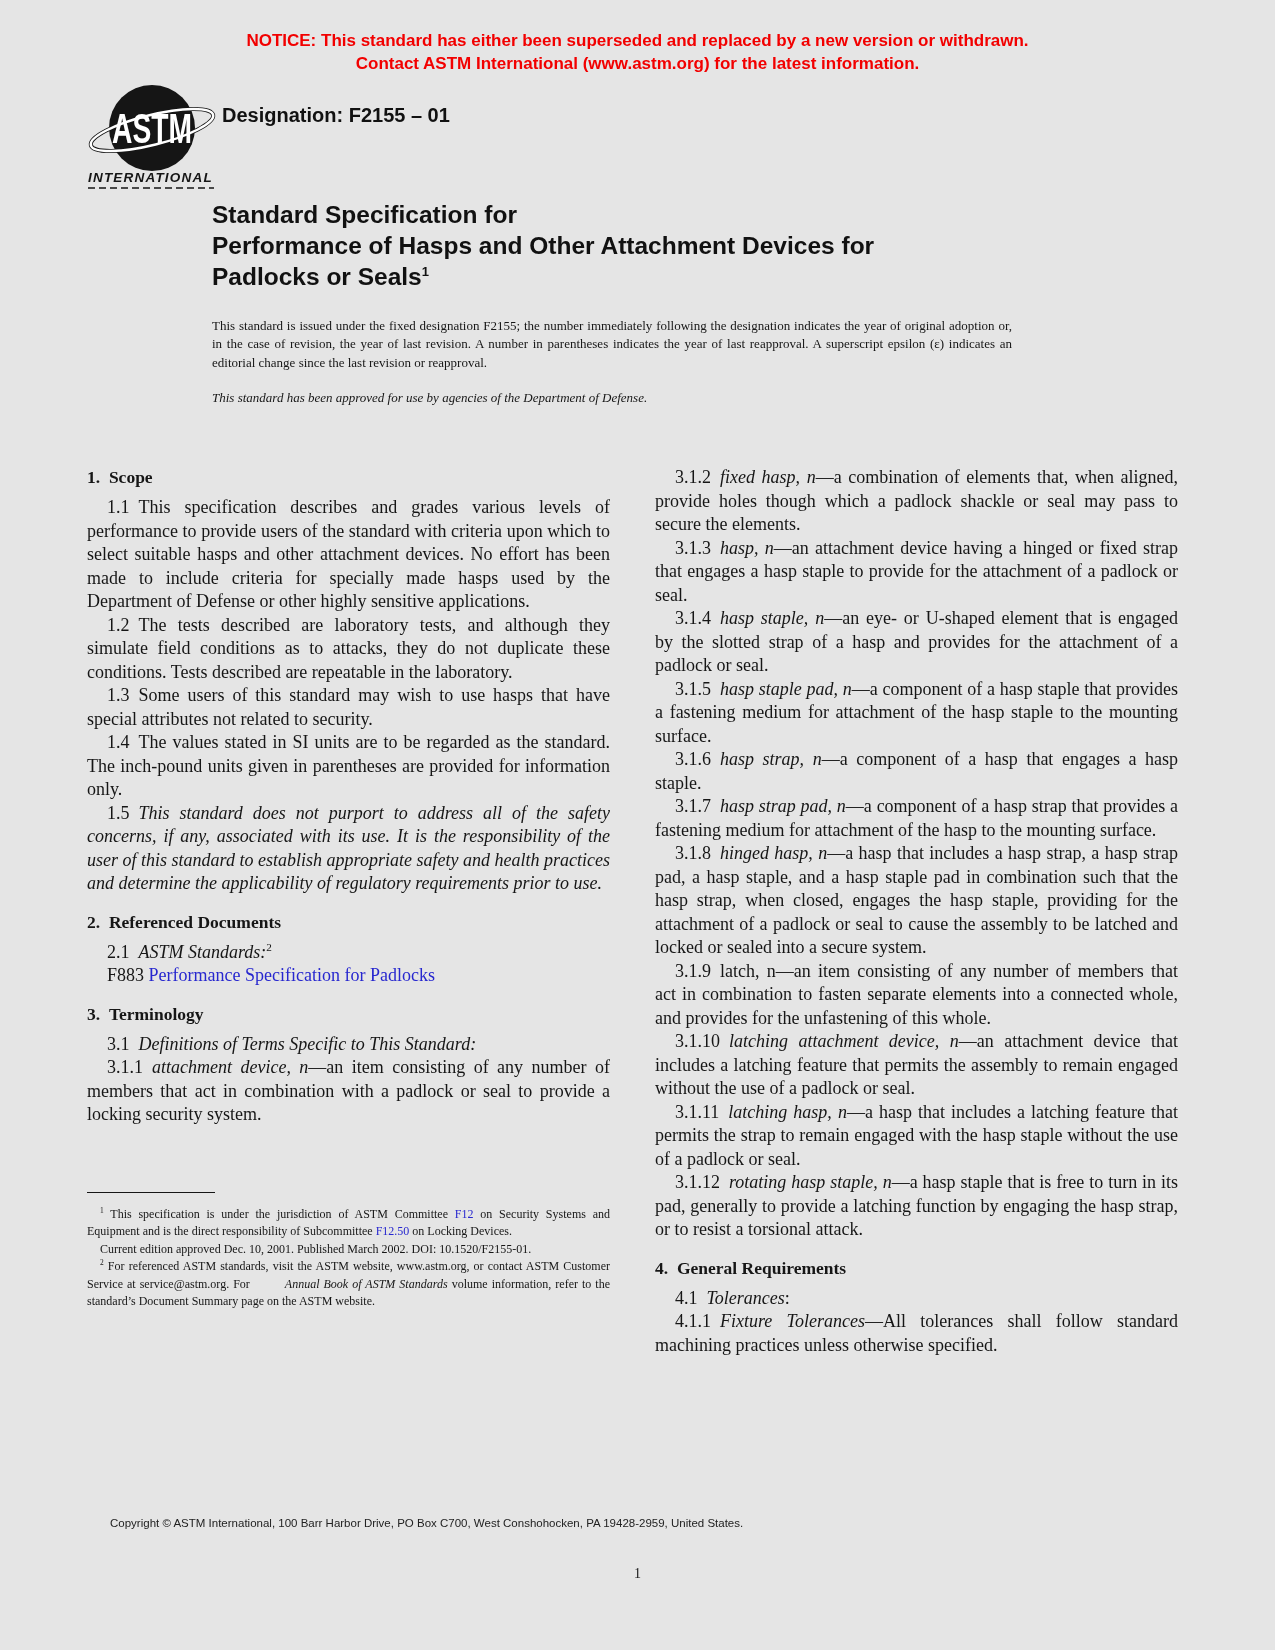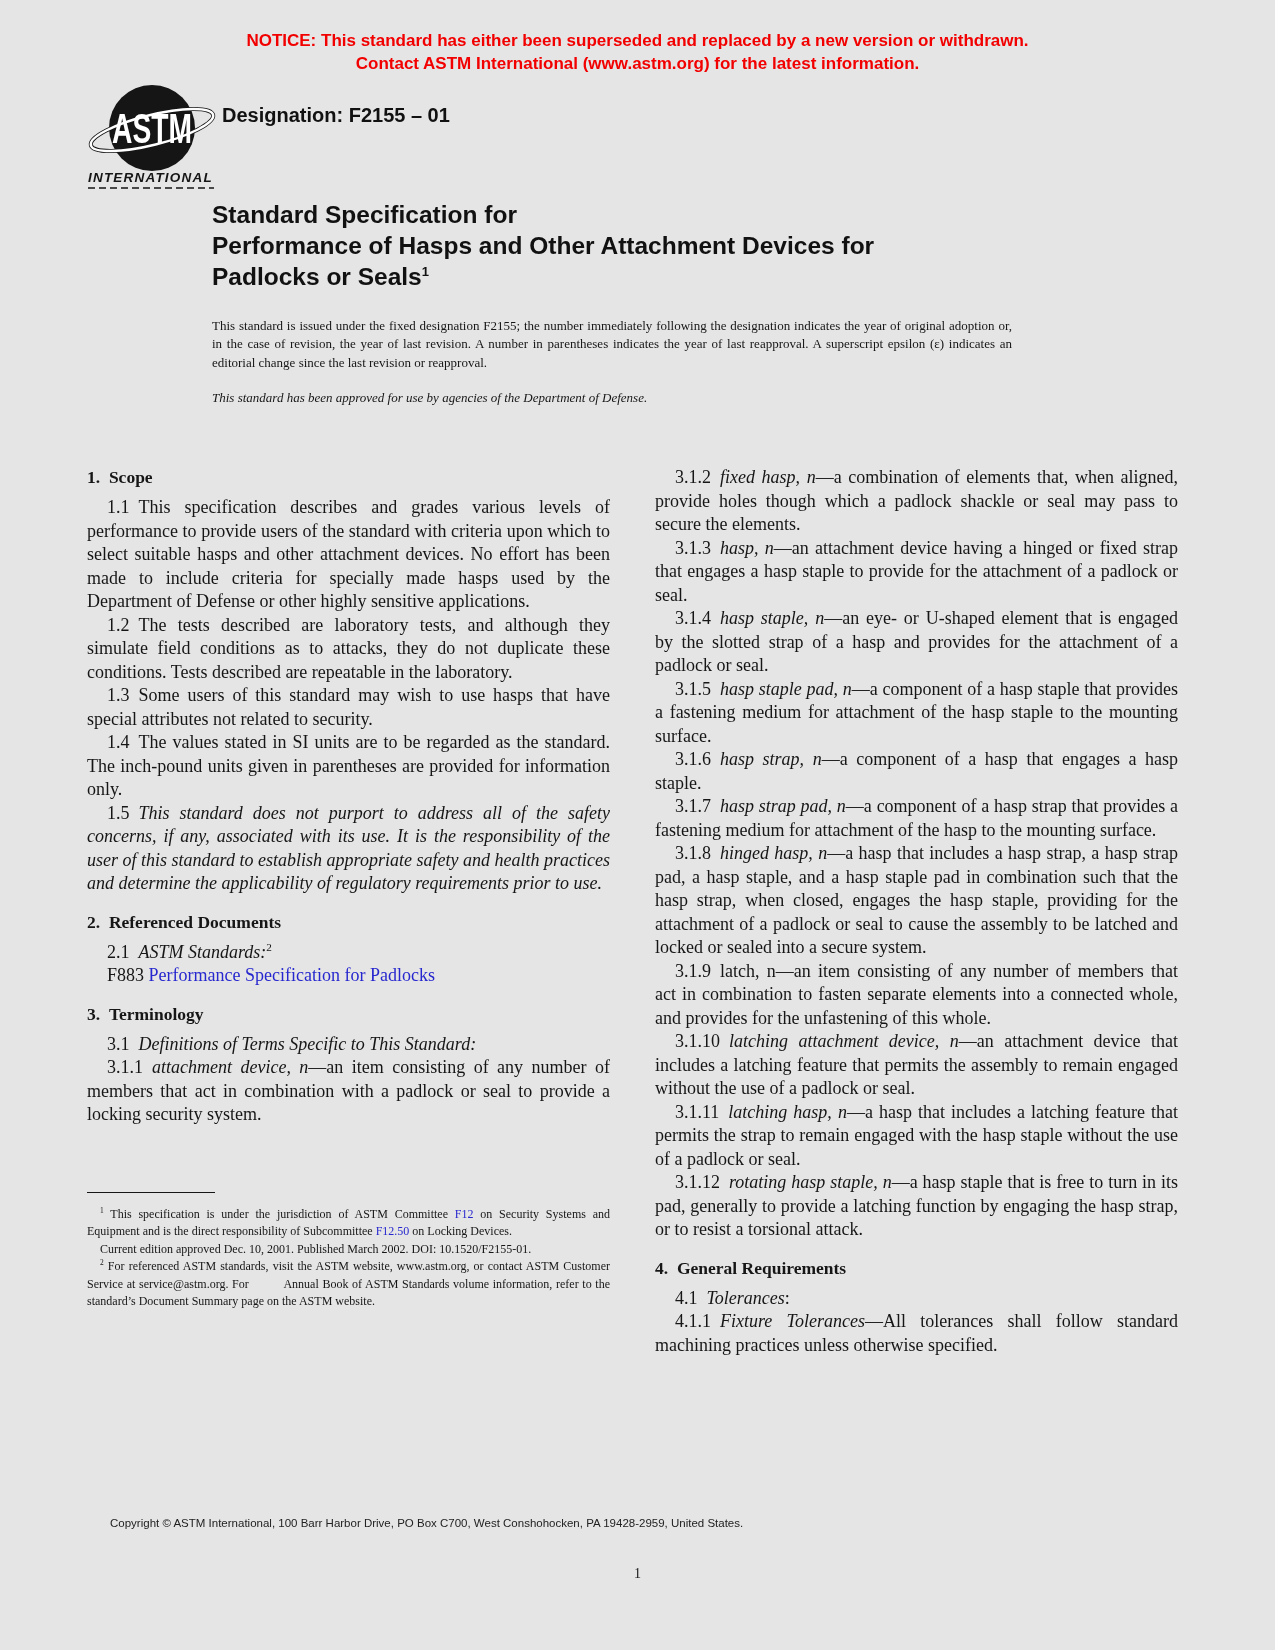--- a/index.html
+++ b/index.html
@@ -103,21 +103,21 @@
           <p class="para"><span>2.1 </span><span style="font-style: italic;">ASTM Standards:</span><sup>2</sup></p>
           <p class="para"><span>F883 </span><span class="doclink">Performance Specification for Padlocks</span></p>
           <h2 class="sec-heading">3. Terminology</h2>
           <p class="para"><span>3.1 </span><span style="font-style: italic;">Definitions of Terms Specific to This Standard:</span></p>
           <p class="para"><span>3.1.1 </span><span style="font-style: italic;">attachment device, n</span><span>—an item consisting of any number of members that act in combination with a padlock or seal to provide a locking security system.</span></p>
         </div>
       <div class="fn-rule"></div>
       <div class="footnotes" data-rich="footnotes.blocks">
           <p class="para"><sup>1</sup><span> This specification is under the jurisdiction of ASTM Committee </span><span class="doclink">F12</span><span> on Security Systems and Equipment and is the direct responsibility of Subcommittee </span><span class="doclink">F12.50</span><span> on Locking Devices.</span></p>
           <p class="para"><span>Current edition approved Dec. 10, 2001. Published March 2002. DOI: 10.1520/F2155-01.</span></p>
-          <p class="para"><sup>2</sup><span> For referenced ASTM standards, visit the ASTM website, www.astm.org, or contact ASTM Customer Service at service@astm.org. For </span><span style=" margin-left: 31px;">Annual Book of ASTM Standards</span><span> volume information, refer to the standard’s Document Summary page on the ASTM website.</span></p>
+          <p class="para"><sup>2</sup><span> For referenced ASTM standards, visit the ASTM website, www.astm.org, or contact ASTM Customer Service at service@astm.org. For </span><span style="font-style: italic; margin-left: 31px;">Annual Book of ASTM Standards</span><span> volume information, refer to the standard’s Document Summary page on the ASTM website.</span></p>
         </div>
     </div>
     <div class="col">
       <div data-rich="right_column.blocks">
           <p class="para"><span>3.1.2 </span><span style="font-style: italic;">fixed hasp, n</span><span>—a combination of elements that, when aligned, provide holes though which a padlock shackle or seal may pass to secure the elements.</span></p>
           <p class="para"><span>3.1.3 </span><span style="font-style: italic;">hasp, n</span><span>—an attachment device having a hinged or fixed strap that engages a hasp staple to provide for the attachment of a padlock or seal.</span></p>
           <p class="para"><span>3.1.4 </span><span style="font-style: italic; margin-top: 40px;">hasp staple, n</span><span>—an eye- or U-shaped element that is engaged by the slotted strap of a hasp and provides for the attachment of a padlock or seal.</span></p>
           <p class="para"><span>3.1.5 </span><span style="font-style: italic;">hasp staple pad, n</span><span>—a component of a hasp staple that provides a fastening medium for attachment of the hasp staple to the mounting surface.</span></p>
           <p class="para"><span>3.1.6 </span><span style="font-style: italic;">hasp strap, n</span><span>—a component of a hasp that engages a hasp staple.</span></p>
           <p class="para"><span>3.1.7 </span><span style="font-style: italic;">hasp strap pad, n</span><span>—a component of a hasp strap that provides a fastening medium for attachment of the hasp to the mounting surface.</span></p>

